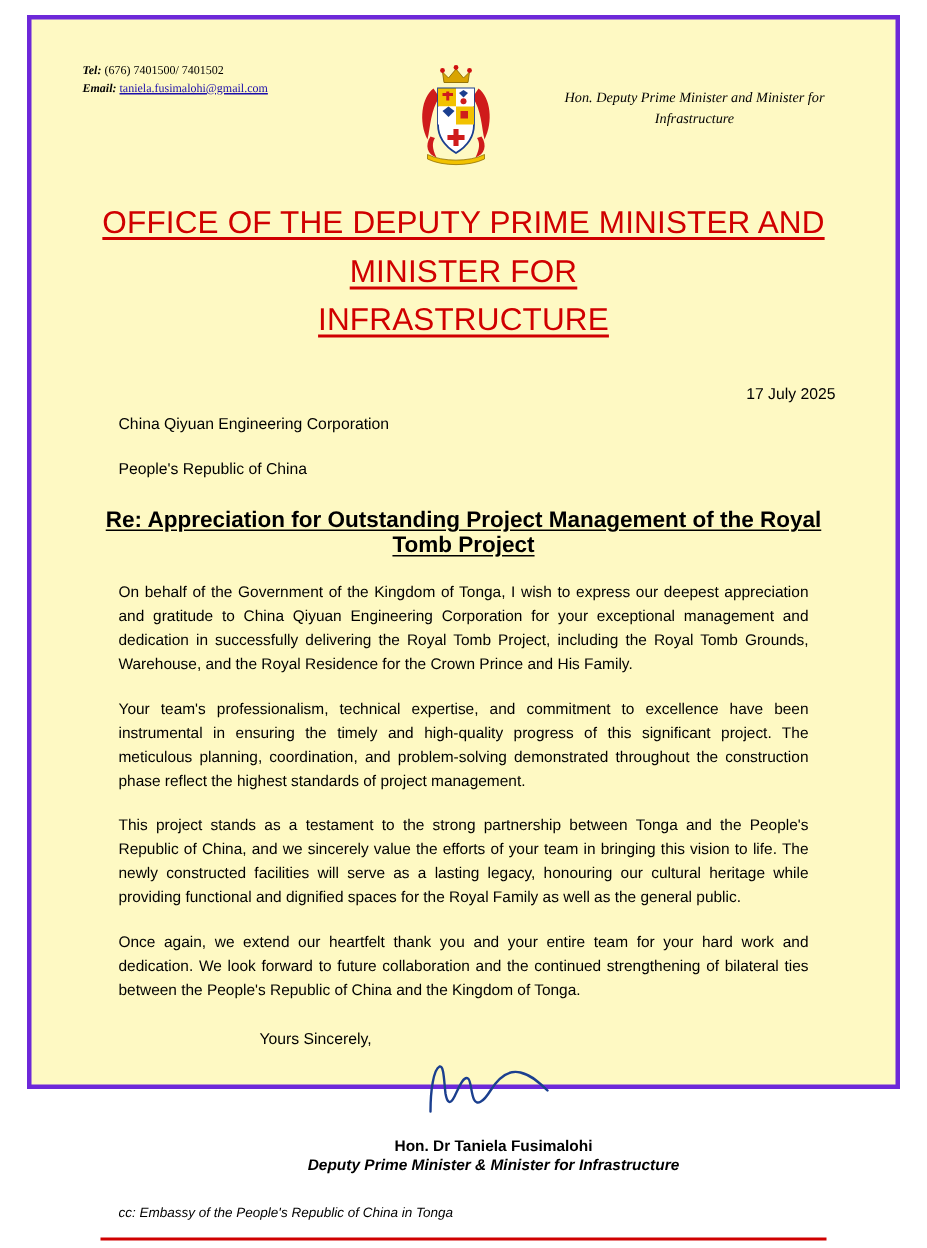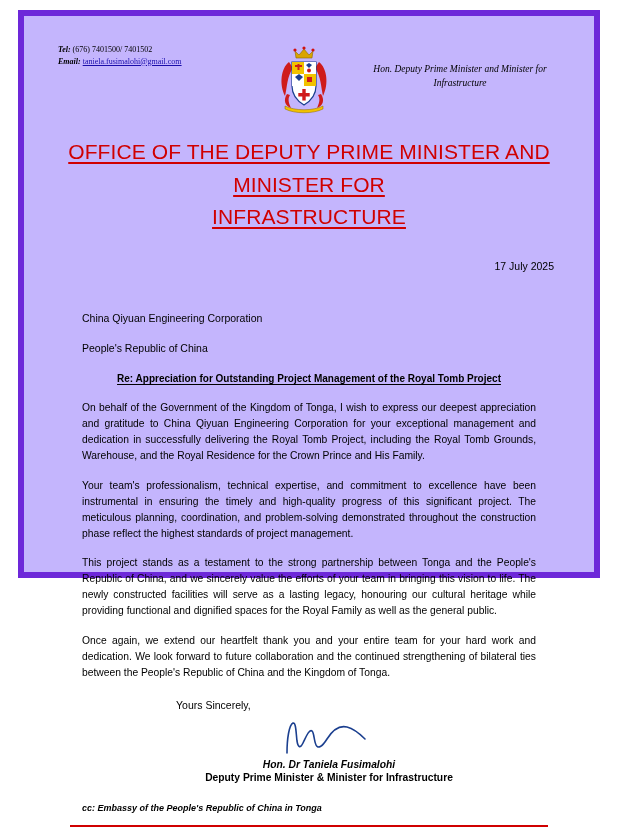--- a/index.html
+++ b/index.html
@@ -18,23 +18,23 @@
     width: 618px;
     height: 832px;
     background: #ffffff;
     box-sizing: border-box;
   }
   .sheet {
     position: absolute;
     left: 18px;
     top: 10px;
     width: 582px;
-    height: 568px;
-    background: #c4b5fd;
-    border: 6px solid #6d28d9;
+    height: 716px;
+    background: #fef9c3;
+    border: 3px solid #6d28d9;
     box-sizing: border-box;
     padding: 18px 34px 0 34px;
   }
 
   
   .header {
     display: flex;
     align-items: flex-start;
     justify-content: space-between;
     margin-top: 10px;
@@ -92,36 +92,36 @@
 
   
   .date {
     margin-top: 26px;
     text-align: right;
     font-size: 10.5px;
     color: #000;
     padding-right: 6px;
   }
   .recipient {
-    margin-top: 40px;
+    margin-top: 8px;
     font-size: 10.5px;
     line-height: 1.2;
     padding-left: 24px;
   }
   .recipient .line2 { margin-top: 18px; }
 
   .salutation {
     margin-top: 34px;
     font-size: 10.5px;
     font-weight: bold;
     padding-left: 24px;
   }
   .subject {
     margin-top: 18px;
-    font-size: 10px;
+    font-size: 15px;
     font-weight: bold;
     text-decoration: underline;
     text-underline-offset: 2px;
     text-align: center;
     padding: 0 14px;
   }
   .para {
     margin-top: 14px;
     font-size: 10.3px;
     line-height: 1.55;
@@ -139,35 +139,34 @@
 
   .signature-block {
     margin-top: 2px;
     text-align: center;
     padding-left: 40px;
   }
   .sig-svg { display: block; margin: 0 auto; }
   .sig-name {
     font-size: 10.3px;
     font-weight: bold;
-    margin-top: 0;
-    font-style: italic;
+    margin-top: 12px;
   }
   .sig-role {
     font-size: 10.3px;
     font-weight: bold;
+    font-style: italic;
     margin-top: 2px;
   }
 
   .cc {
     margin-top: 20px;
     font-size: 9px;
     font-style: italic;
     padding-left: 24px;
-    font-weight: bold;
   }
 
   .footer-rule {
     margin: 12px 12px 0 12px;
     border-top: 2px solid #d00000;
   }
   .footer {
     margin-top: 6px;
     text-align: center;
     font-size: 9px;

